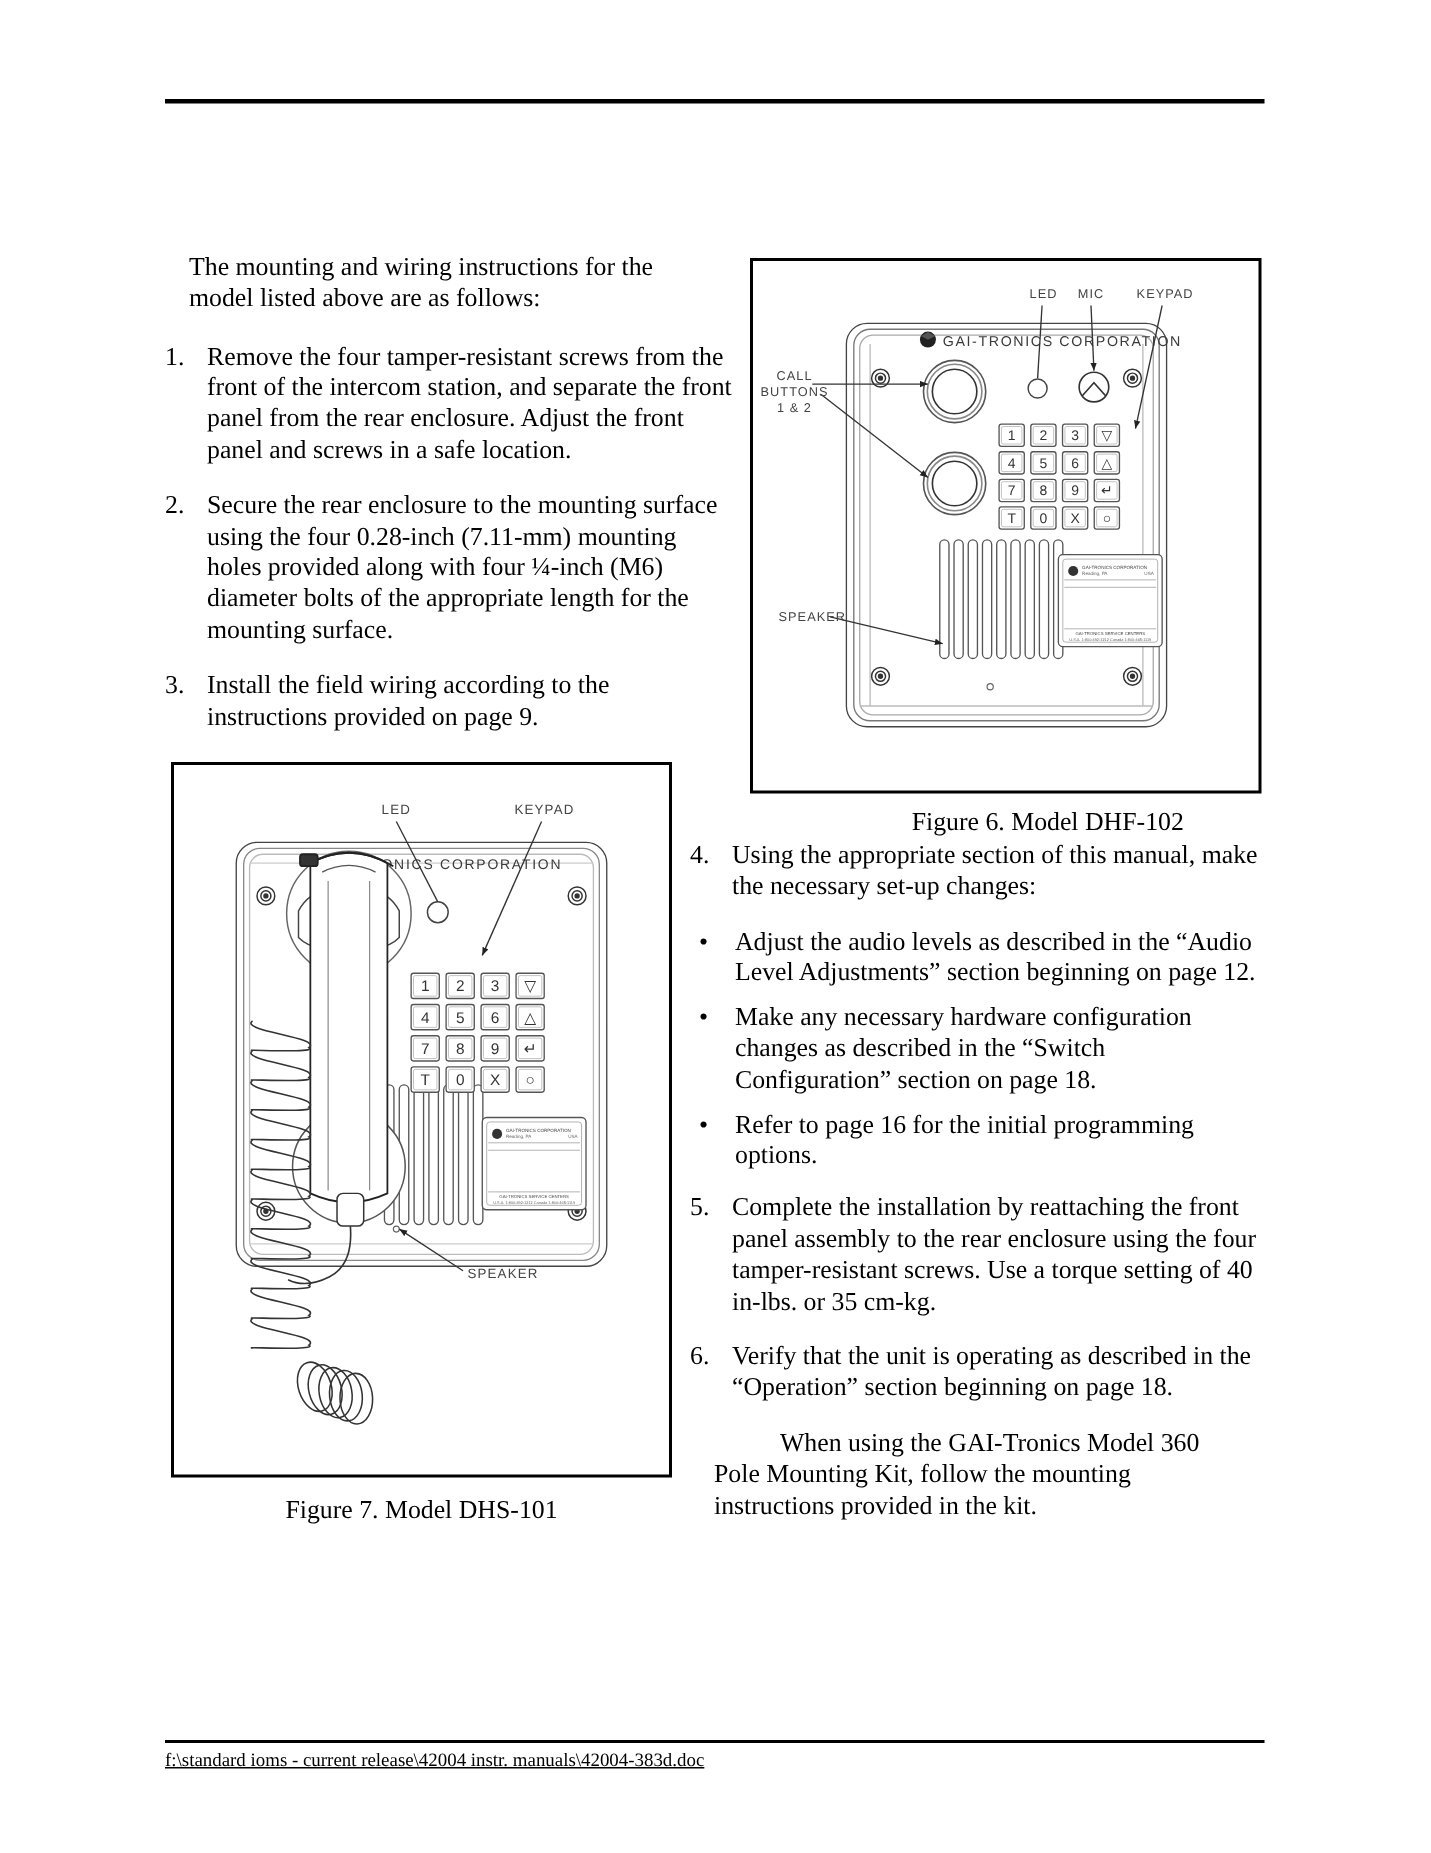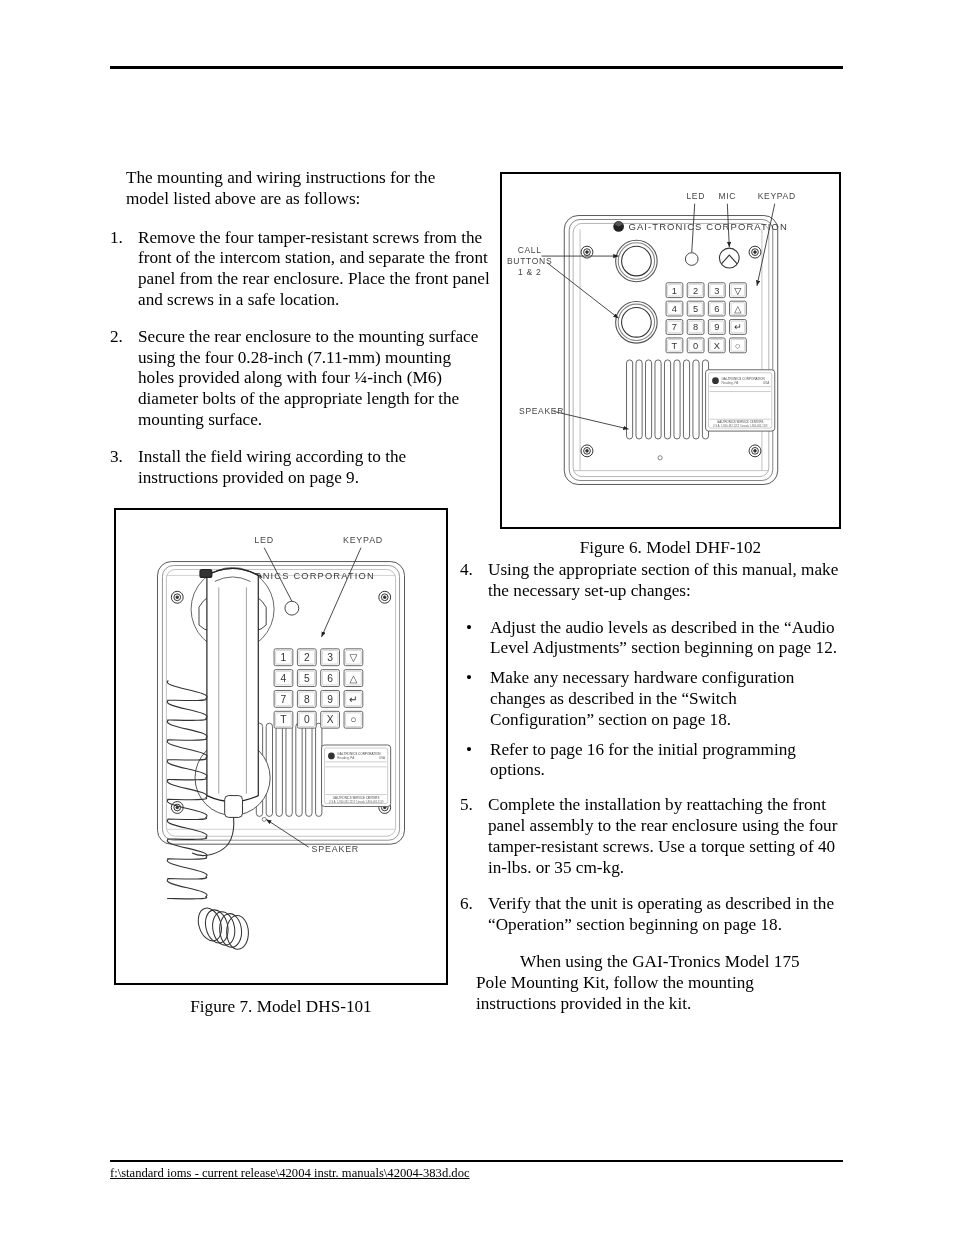--- a/index.html
+++ b/index.html
@@ -37,21 +37,21 @@
   .bullet .body{flex:1;}
 
   .closing{margin-top:16px;font-size:17.2px;line-height:20.8px;}
   .closing .ind{display:inline-block;width:44px;}
 
   
   .figbox{position:absolute;border:2.5px solid #000;background:#fff;box-sizing:border-box;}
   #fig6-box{left:500px;top:172px;width:341px;height:357px;}
   #fig7-box{left:114px;top:508px;width:334px;height:477px;}
   .figcap{position:absolute;text-align:center;font-size:17.2px;line-height:20px;}
-  #fig6-cap{left:500px;top:538px;width:341px;}
+  #fig6-cap{left:528px;top:538px;width:341px;}
   #fig7-cap{left:114px;top:997px;width:334px;}
 
   .figsvg{position:absolute;left:0;top:0;width:100%;height:100%;}
 
   
   #footer-text{position:absolute;left:110px;top:1166px;width:700px;
     font-size:12.6px;line-height:15.5px;text-decoration:underline;}
 </style>
 </head>
 <body>
@@ -59,21 +59,21 @@
 <div class="page">
 
   <div class="rule" id="header-rule"></div>
 
   <div class="col" id="left-col">
 
     <p class="para intro">The mounting and wiring instructions for the model listed above are as follows:</p>
 
     <div class="numitem">
       <span class="num">1.</span>
-      <span class="body">Remove the four tamper-resistant screws from the front of the intercom station, and separate the front panel from the rear enclosure.  Place the front panel and screws in a safe location.</span>
+      <span class="body">Remove the four tamper-resistant screws from the front of the intercom station, and separate the front panel from the rear enclosure.  Adjust the front panel and screws in a safe location.</span>
     </div>
 
     <div class="numitem">
       <span class="num">2.</span>
       <span class="body">Secure the rear enclosure to the mounting surface using the four 0.28-inch (7.11-mm) mounting holes provided along with four ¼-inch (M6) diameter bolts of the appropriate length for the mounting surface.</span>
     </div>
 
     <div class="numitem">
       <span class="num">3.</span>
       <span class="body">Install the field wiring according to the instructions provided on page 9.</span>
@@ -106,21 +106,21 @@
     <div class="numitem">
       <span class="num">5.</span>
       <span class="body">Complete the installation by reattaching the front panel assembly to the rear enclosure using the four tamper-resistant screws.  Use a torque setting of 40 in-lbs. or 35 cm-kg.</span>
     </div>
 
     <div class="numitem">
       <span class="num">6.</span>
       <span class="body">Verify that the unit is operating as described in the “Operation” section beginning on page 18.</span>
     </div>
 
-    <p class="closing"><span class="ind"></span><span>When using the GAI-Tronics Model 175 Pole Mounting Kit, follow the mounting instructions provided in the kit.</span></p>
+    <p class="closing"><span class="ind"></span><span>When using the GAI-Tronics Model 360 Pole Mounting Kit, follow the mounting instructions provided in the kit.</span></p>
 
   </div>
 
   <div class="figbox" id="fig6-box">
     <svg class="figsvg" viewBox="0 0 341 357" preserveAspectRatio="none">
       <g fill="none" stroke="#444" stroke-width="0.9">
 
         <rect x="63" y="42" width="216" height="272" rx="14" ry="14"></rect>
         <rect x="68" y="46" width="206" height="264" rx="11" ry="11" stroke="#777"></rect>
         <rect x="72" y="50" width="198" height="256" rx="9" ry="9" stroke="#aaa"></rect>

